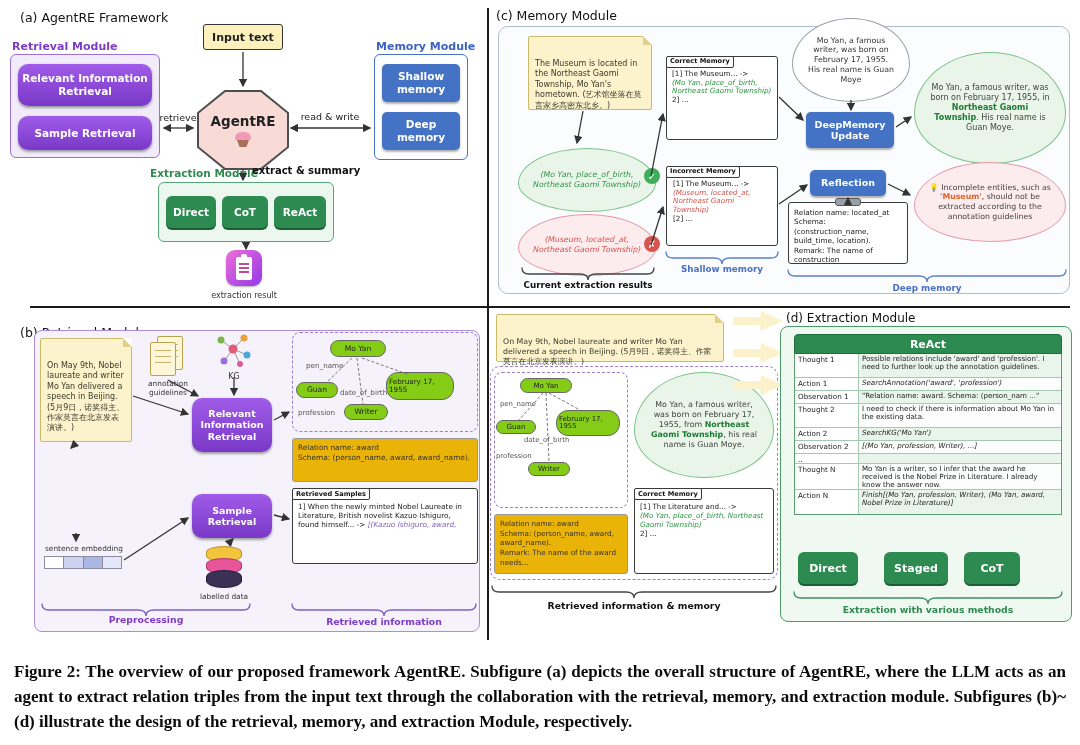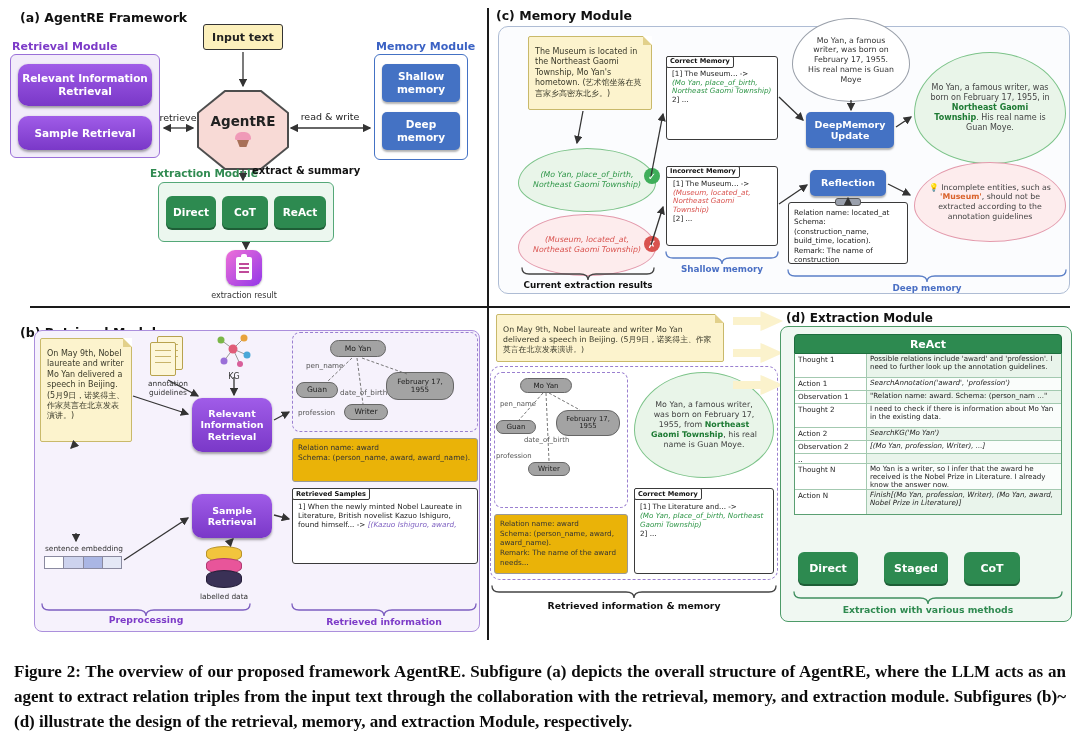--- a/index.html
+++ b/index.html
@@ -1,46 +1,46 @@
 <!DOCTYPE html>
 <html><head>
 <meta charset="utf-8">
 <style>
   *{margin:0;padding:0;box-sizing:border-box}
   body{font-family:"DejaVu Sans",sans-serif;background:#fff}
   #canvas{position:relative;width:1080px;height:745px;background:#fff;overflow:hidden;color:#222}
   .abs{position:absolute}
   .b{font-weight:bold}
   .ctr{display:flex;align-items:center;justify-content:center;text-align:center}
-  .ptitle{font-weight:bold;font-size:12.5px;color:#111}
+  .ptitle{font-weight:normal;font-size:12.5px;color:#111}
   .divline{background:#1a1a1a}
-  .ybox{background:#fcf3cd;border:1px solid #c9b96a;border-radius:2px;font-size:8px;color:#3a3a2a;padding:10px 6px;line-height:1.3}
+  .ybox{background:#fcf3cd;border:1px solid #c9b96a;border-radius:2px;font-size:8px;color:#3a3a2a;padding:22px 6px;line-height:1.3}
   .ybox::after{content:"";position:absolute;right:-1px;top:-1px;width:9px;height:9px;background:linear-gradient(225deg,#fff 48%,#e2d08a 52%)}
   .btn-purple{background:linear-gradient(#a05ce8,#7a38c8);color:#fff;font-weight:bold;border-radius:10px;box-shadow:0 1.5px 2.5px rgba(0,0,0,.35);display:flex;align-items:center;justify-content:center;text-align:center;line-height:1.2}
   .btn-blue{background:#4472c4;color:#fff;font-weight:bold;border-radius:5px;box-shadow:0 1.5px 2px rgba(0,0,0,.3);display:flex;align-items:center;justify-content:center;text-align:center;line-height:1.2}
   .btn-green{background:#2d8a50;color:#fff;font-weight:bold;border-radius:6px;box-shadow:0 2px 0 #1e5e36;display:flex;align-items:center;justify-content:center;text-align:center}
   .cloud{border-radius:50% 50% 50% 50%/55% 55% 45% 45%;display:flex;align-items:center;justify-content:center;text-align:center;padding:8px 14px;line-height:1.25}
   .cloud-green{background:#e9f5e9;border:1.3px solid #7cc389;color:#2f9648}
   .cloud-pink{background:#fdeced;border:1.3px solid #e39aac;color:#444}
   .cloud-gray{background:#fff;border:1.3px solid #9aa0aa;color:#333}
   .membox{background:#fff;border:1.2px solid #3a3a3a;border-radius:3px}
   .memtag{position:absolute;top:-1px;left:-1px;background:#fff;border:1px solid #3a3a3a;font-size:6.6px;font-weight:bold;padding:1px 3px;border-radius:2px;white-space:nowrap;color:#111}
-  .oval{position:absolute;background:#a3a3a3;border:1px solid #666;border-radius:12px;display:flex;align-items:center;justify-content:center;text-align:center;font-size:7.6px;color:#222;line-height:1.05;padding:1px 2px}
+  .oval{position:absolute;background:#84cc16;border:1px solid #666;border-radius:12px;display:flex;align-items:center;justify-content:center;font-size:7.6px;color:#222;line-height:1.05;padding:1px 2px}
   .elabel{position:absolute;font-size:7.2px;color:#555}
   .dashedbox{border:1.3px dashed #9a7fd0;border-radius:8px}
   .whtbox{background:#eab308;border:1px solid #999;border-radius:3px;font-size:7.4px;color:#333;padding:4px 5px;line-height:1.35}
   .tg{color:#2f9648;font-style:italic}
   .tr{color:#d9534f;font-style:italic}
   .tp{color:#7d5fc0;font-style:italic}
   .hlg{color:#1d7a33;font-weight:bold}
   .hlo{color:#d9622b;font-weight:bold}
   .badge{position:absolute;width:16px;height:16px;border-radius:50%;color:#fff;font-size:10px;font-weight:bold;display:flex;align-items:center;justify-content:center}
   .blockarrow{position:absolute;width:50px;height:22px;background:#fbf2cc;clip-path:polygon(0 32%,55% 32%,55% 4%,100% 50%,55% 96%,55% 68%,0 68%);filter:drop-shadow(0 0 1px #a89858)}
   .d-row{display:flex;border-bottom:1px solid #a3c9b0}
-  .d-label{width:72px;background:#fff;border-right:1px solid #a3c9b0;font-size:7.2px;padding:1px 3px;color:#222}
+  .d-label{width:64px;background:#fff;border-right:1px solid #a3c9b0;font-size:7.2px;padding:1px 3px;color:#222}
   .d-content{flex:1;font-size:7.1px;padding:1px 3px;line-height:1.15;color:#222}
   .rg{background:#e9f4eb}
   .rw{background:#fafdfb}
   .it{font-style:italic}
   .paper{position:absolute;background:#fdf6d8;border:1px solid #b8a24e;border-radius:2px}
   .paper i{position:absolute;left:4px;right:4px;height:1px;background:#c8b36a}
   #overlay{position:absolute;left:0;top:0;pointer-events:none}
   .caption{font-family:"Liberation Serif",serif;font-weight:bold;font-size:17px;line-height:1.47;color:#0b0b0b;text-align:justify}
 </style>
 </head>

